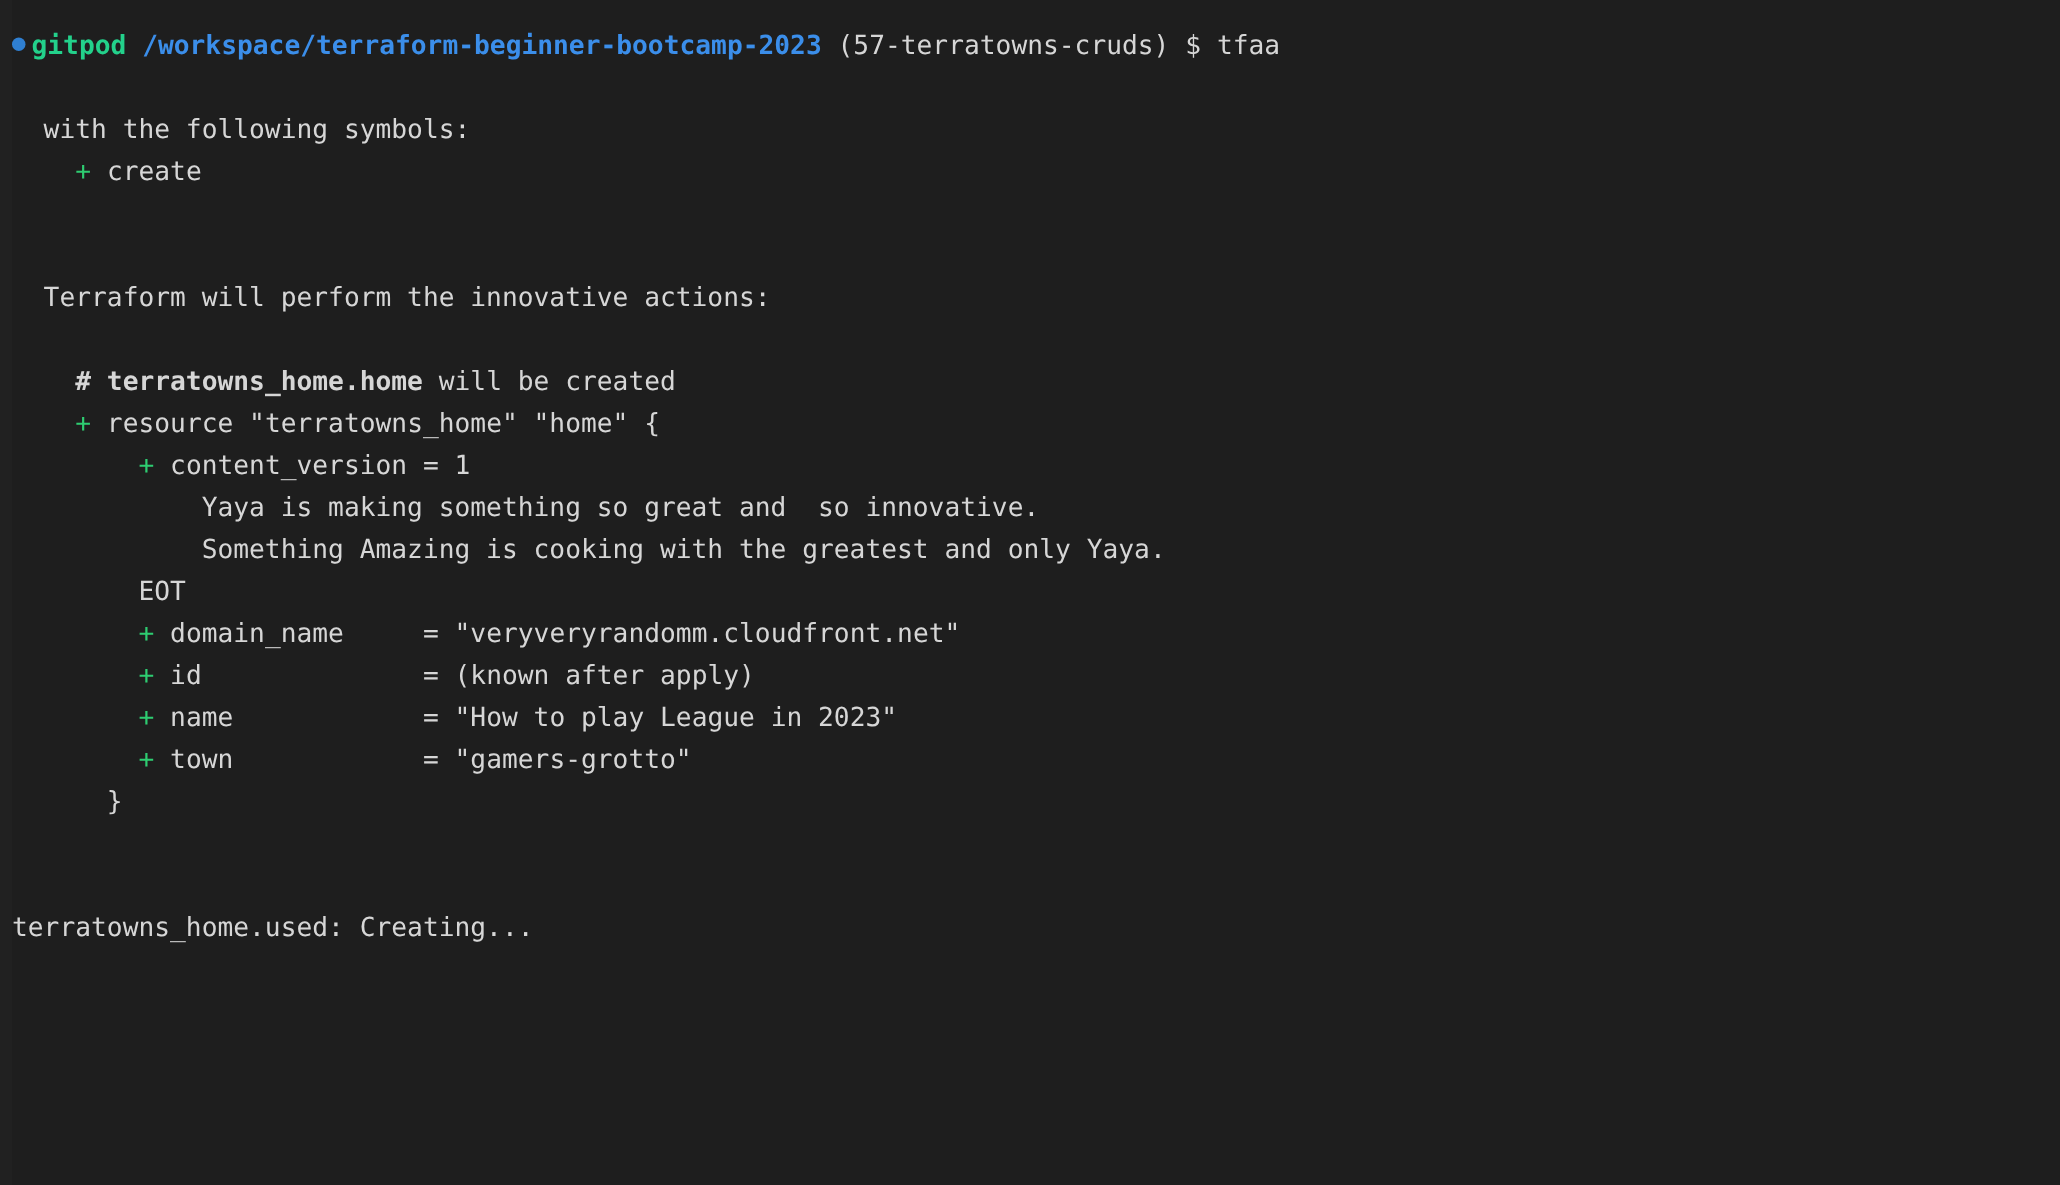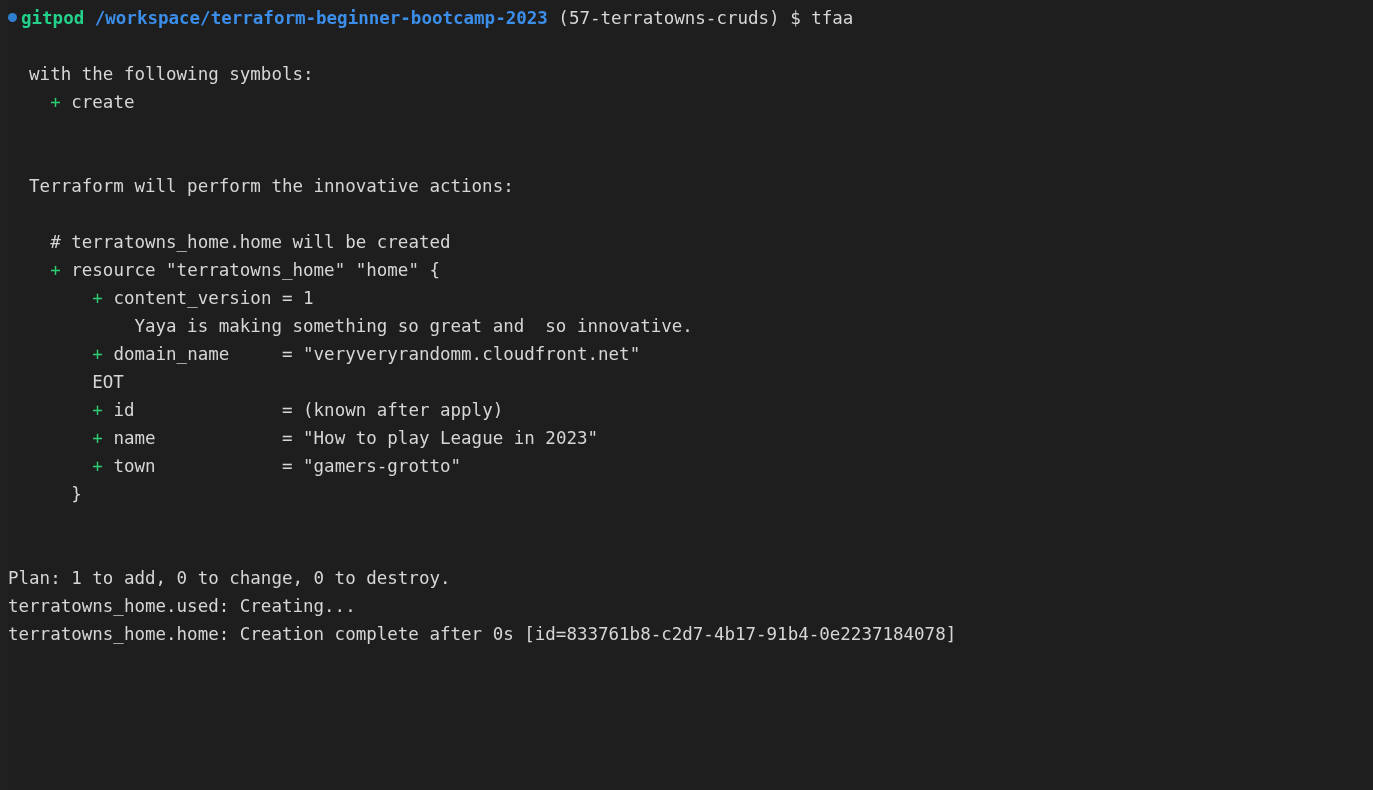--- a/index.html
+++ b/index.html
@@ -31,35 +31,35 @@
     height: 790px;
     background: #212121;
   }
 
   #screen {
     position: absolute;
     left: 8px;
     top: 0;
     width: 1365px;
     height: 622px;
-    padding-top: 4px;
+    padding-top: 17px;
     box-sizing: border-box;
   }
 
   .line {
     font-size: 17.5px;
     line-height: 28px;
     height: 28px;
     color: #d6d6d6;
     white-space: pre;
     letter-spacing: 0px;
   }
   .line.blank { color: transparent; }
 
-  .bold { font-weight: normal; }
+  .bold { font-weight: bold; }
   .green { color: #2ecc71; }
   .blue { color: #3b8eea; font-weight: bold; }
   .gitpod { color: #23d18b; font-weight: bold; }
   .plain { color: #d6d6d6; }
 
   
   .bullet-filled {
     display: inline-block;
     width: 9px; height: 9px;
     border-radius: 50%;
@@ -95,36 +95,35 @@
     <div class="line blank">&nbsp;</div>
 
     <div class="line"><span>    </span><span class="bold"># terratowns_home.home</span><span class="plain"> will be created</span></div>
 
     <div class="line"><span>    </span><span class="green">+</span><span class="plain"> resource "terratowns_home" "home" {</span></div>
 
     <div class="line"><span>        </span><span class="green">+</span><span class="plain"> </span><span class="plain">content_version</span><span class="plain"> = </span><span class="plain">1</span></div>
 
 
     <div class="line">            Yaya is making something so great and  so innovative.</div>
+    <div class="line">            Something Amazing is cooking with the greatest and only Yaya.</div>
+    <div class="line">        EOT</div>
+
     <div class="line"><span>        </span><span class="green">+</span><span class="plain"> </span><span class="plain">domain_name    </span><span class="plain"> = </span><span class="plain">"veryveryrandomm.cloudfront.net"</span></div>
-
-    <div class="line">        EOT</div>
 
     <div class="line"><span>        </span><span class="green">+</span><span class="plain"> </span><span class="plain">id             </span><span class="plain"> = </span><span class="plain">(known after apply)</span></div>
 
     <div class="line"><span>        </span><span class="green">+</span><span class="plain"> </span><span class="plain">name           </span><span class="plain"> = </span><span class="plain">"How to play League in 2023"</span></div>
 
     <div class="line"><span>        </span><span class="green">+</span><span class="plain"> </span><span class="plain">town           </span><span class="plain"> = </span><span class="plain">"gamers-grotto"</span></div>
 
     <div class="line">      }</div>
 
     <div class="line blank">&nbsp;</div>
     <div class="line blank">&nbsp;</div>
 
-    <div class="line"><span class="bold">Plan:</span><span class="plain"> 1 to add, 0 to change, 0 to destroy.</span></div>
 
     <div class="line">terratowns_home.used: Creating...</div>
-    <div class="line">terratowns_home.home: Creation complete after 0s [id=833761b8-c2d7-4b17-91b4-0e2237184078]</div>
 
     <div class="line blank">&nbsp;</div>
 
   </div>
 </div>
 
 </body></html>

